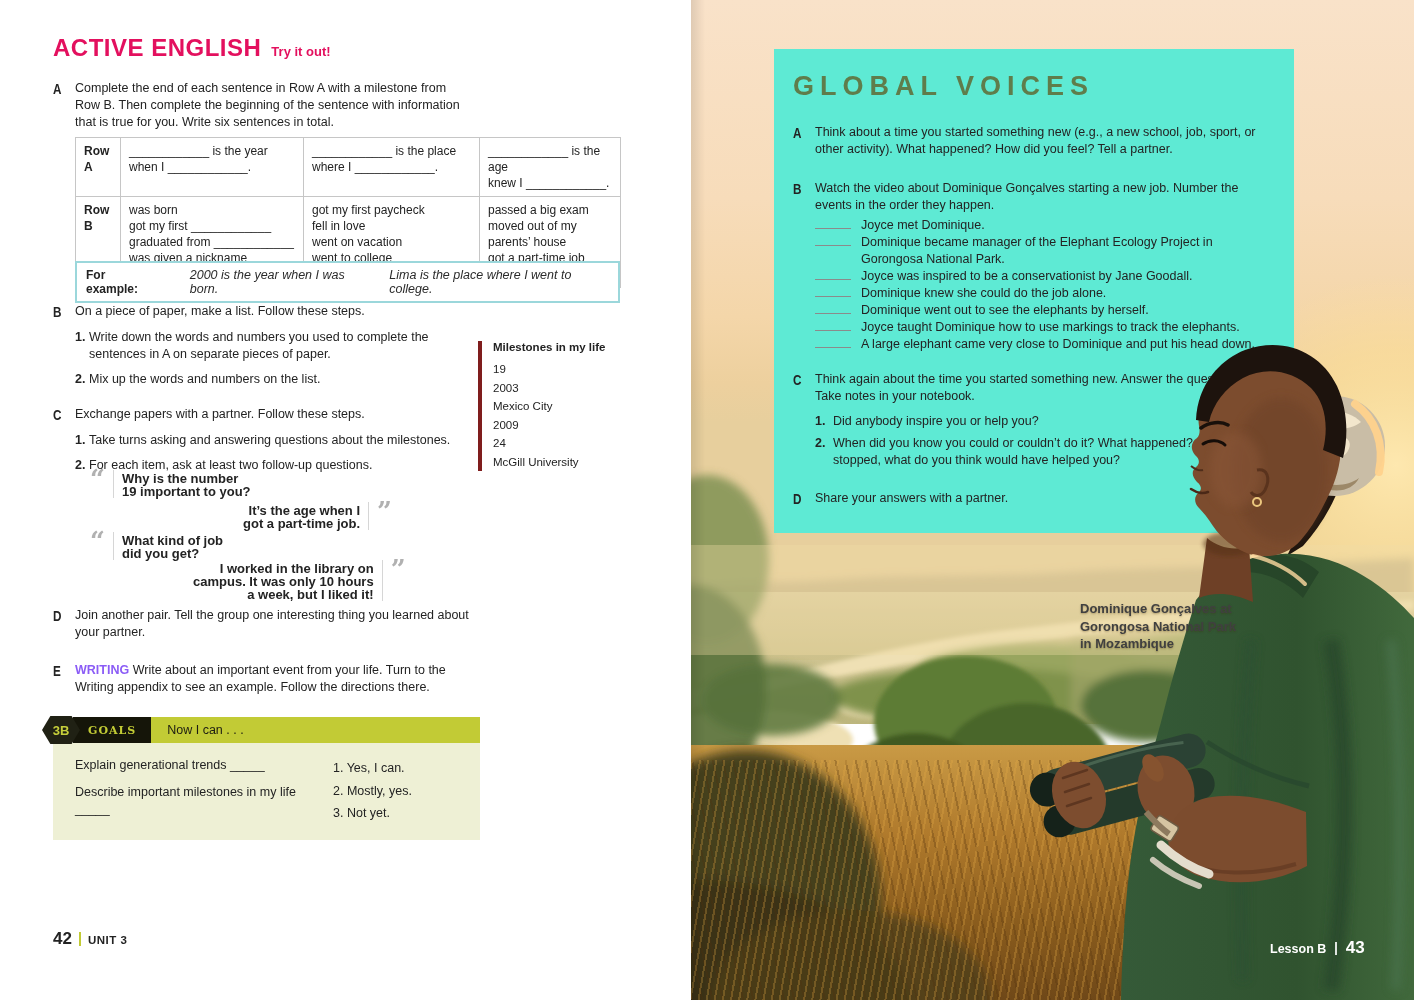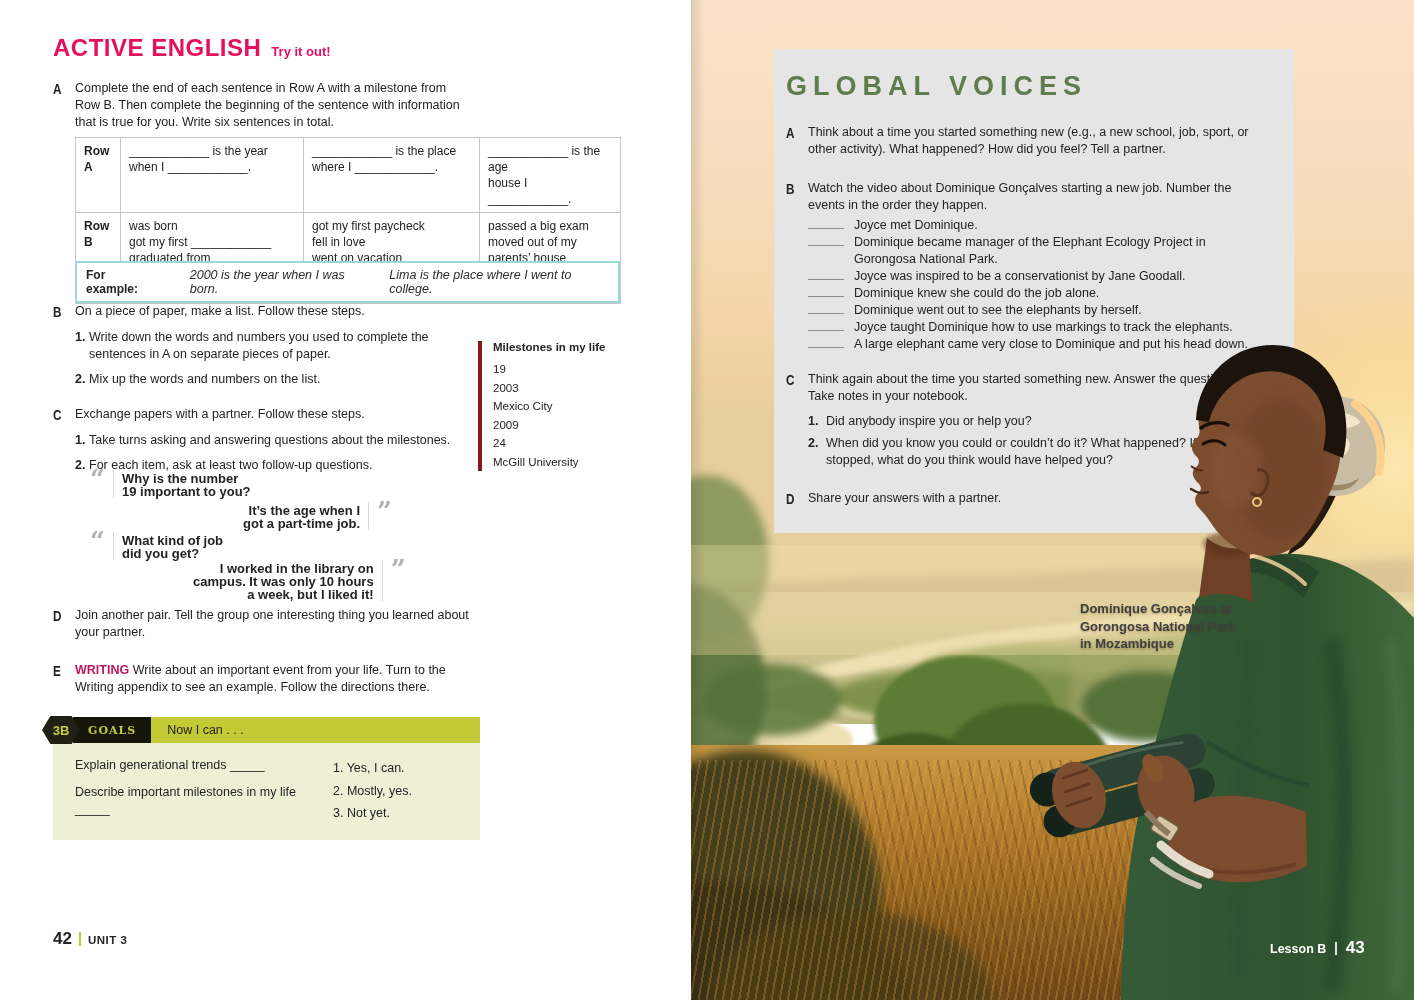--- a/index.html
+++ b/index.html
@@ -46,21 +46,21 @@
   .goal-items{flex:0 0 258px;}
   .goal-item{font-size:12.5px;line-height:17px;margin-bottom:10px;}
   .goal-scale{}
   .scale-item{font-size:12.5px;line-height:22.5px;}
   
   .foot{display:flex;align-items:baseline;}
   .foot-num{font-size:17px;font-weight:800;}
   .foot-div{width:2px;height:14px;background:#c2cb35;margin:0 7px;align-self:center;}
   .foot-unit{font-size:11.5px;font-weight:800;letter-spacing:.5px;}
   
-  .panel{left:774px;top:49px;width:520px;height:484px;background:#e5e5e5;z-index:3;box-sizing:border-box;padding:20px 28px 0 12px;}
+  .panel{left:774px;top:49px;width:520px;height:484px;background:#5eead4;z-index:3;box-sizing:border-box;padding:20px 28px 0 19px;}
   .gv-title{color:#5f7d4b;font-size:27px;font-weight:800;letter-spacing:6px;margin:2px 0 22px 0;}
   .panel .sec{margin-bottom:22px;}
   .events{margin:3px 0 0 0;}
   .event{position:relative;padding-left:46px;font-size:12.5px;line-height:17px;}
   .blank{position:absolute;left:0;top:11px;width:36px;border-bottom:1.2px solid #8b8b8b;height:0;}
   .qs{margin-top:8px;}
   .q{position:relative;padding-left:18px;font-size:12.5px;line-height:17px;margin-bottom:5px;}
   .q-n{position:absolute;left:0;top:0;font-weight:bold;}
   .caption{left:1080px;top:600px;z-index:5;color:#404040;font-size:13px;font-weight:bold;line-height:17.5px;white-space:pre-line;text-shadow:0 1px 2px rgba(70,45,0,.35);}
   .lfoot{left:1270px;top:938px;z-index:5;display:flex;align-items:baseline;color:#fff;}
@@ -175,21 +175,21 @@
         <col style="width:141px">
       </colgroup>
     <tbody>
         <tr>
       <td class="rowlab">Row A</td>
       <td>____________ is the year
 when I ____________.</td>
       <td>____________ is the place
 where I ____________.</td>
       <td>____________ is the age
-house I ____________.</td>
+knew I ____________.</td>
     </tr>
     <tr>
       <td class="rowlab">Row B</td>
       <td>was born
 got my first ____________
 graduated from ____________
 was given a nickname</td>
       <td>got my first paycheck
 fell in love
 went on vacation
@@ -278,21 +278,21 @@
     <span class="qmark">”</span>
   </div>
 
   <div class="abs sec" style="left:53px;top:607px;width:420px;">
     <span class="sec-letter">D</span>
     <span class="sec-text">Join another pair. Tell the group one interesting thing you learned about your partner.</span>
   </div>
 
   <div class="abs sec" style="left:53px;top:662px;width:420px;">
     <span class="sec-letter">E</span>
-    <span class="sec-text"><b style="color:#be185d;">WRITING</b> <span>Write about an important event from your life. Turn to the Writing appendix to see an example. Follow the directions there.</span></span>
+    <span class="sec-text"><b style="color:#8b5cf6;">WRITING</b> <span>Write about an important event from your life. Turn to the Writing appendix to see an example. Follow the directions there.</span></span>
   </div>
 
   <div class="abs goals" style="left:42px;top:717px;">
     <div class="goals-head">
       <div class="goals-badge">3B</div>
       <div class="goals-box">GOALS</div>
       <div class="goals-bar">Now I can . . .</div>
     </div>
     <div class="goals-body">
       <div class="goal-items">

